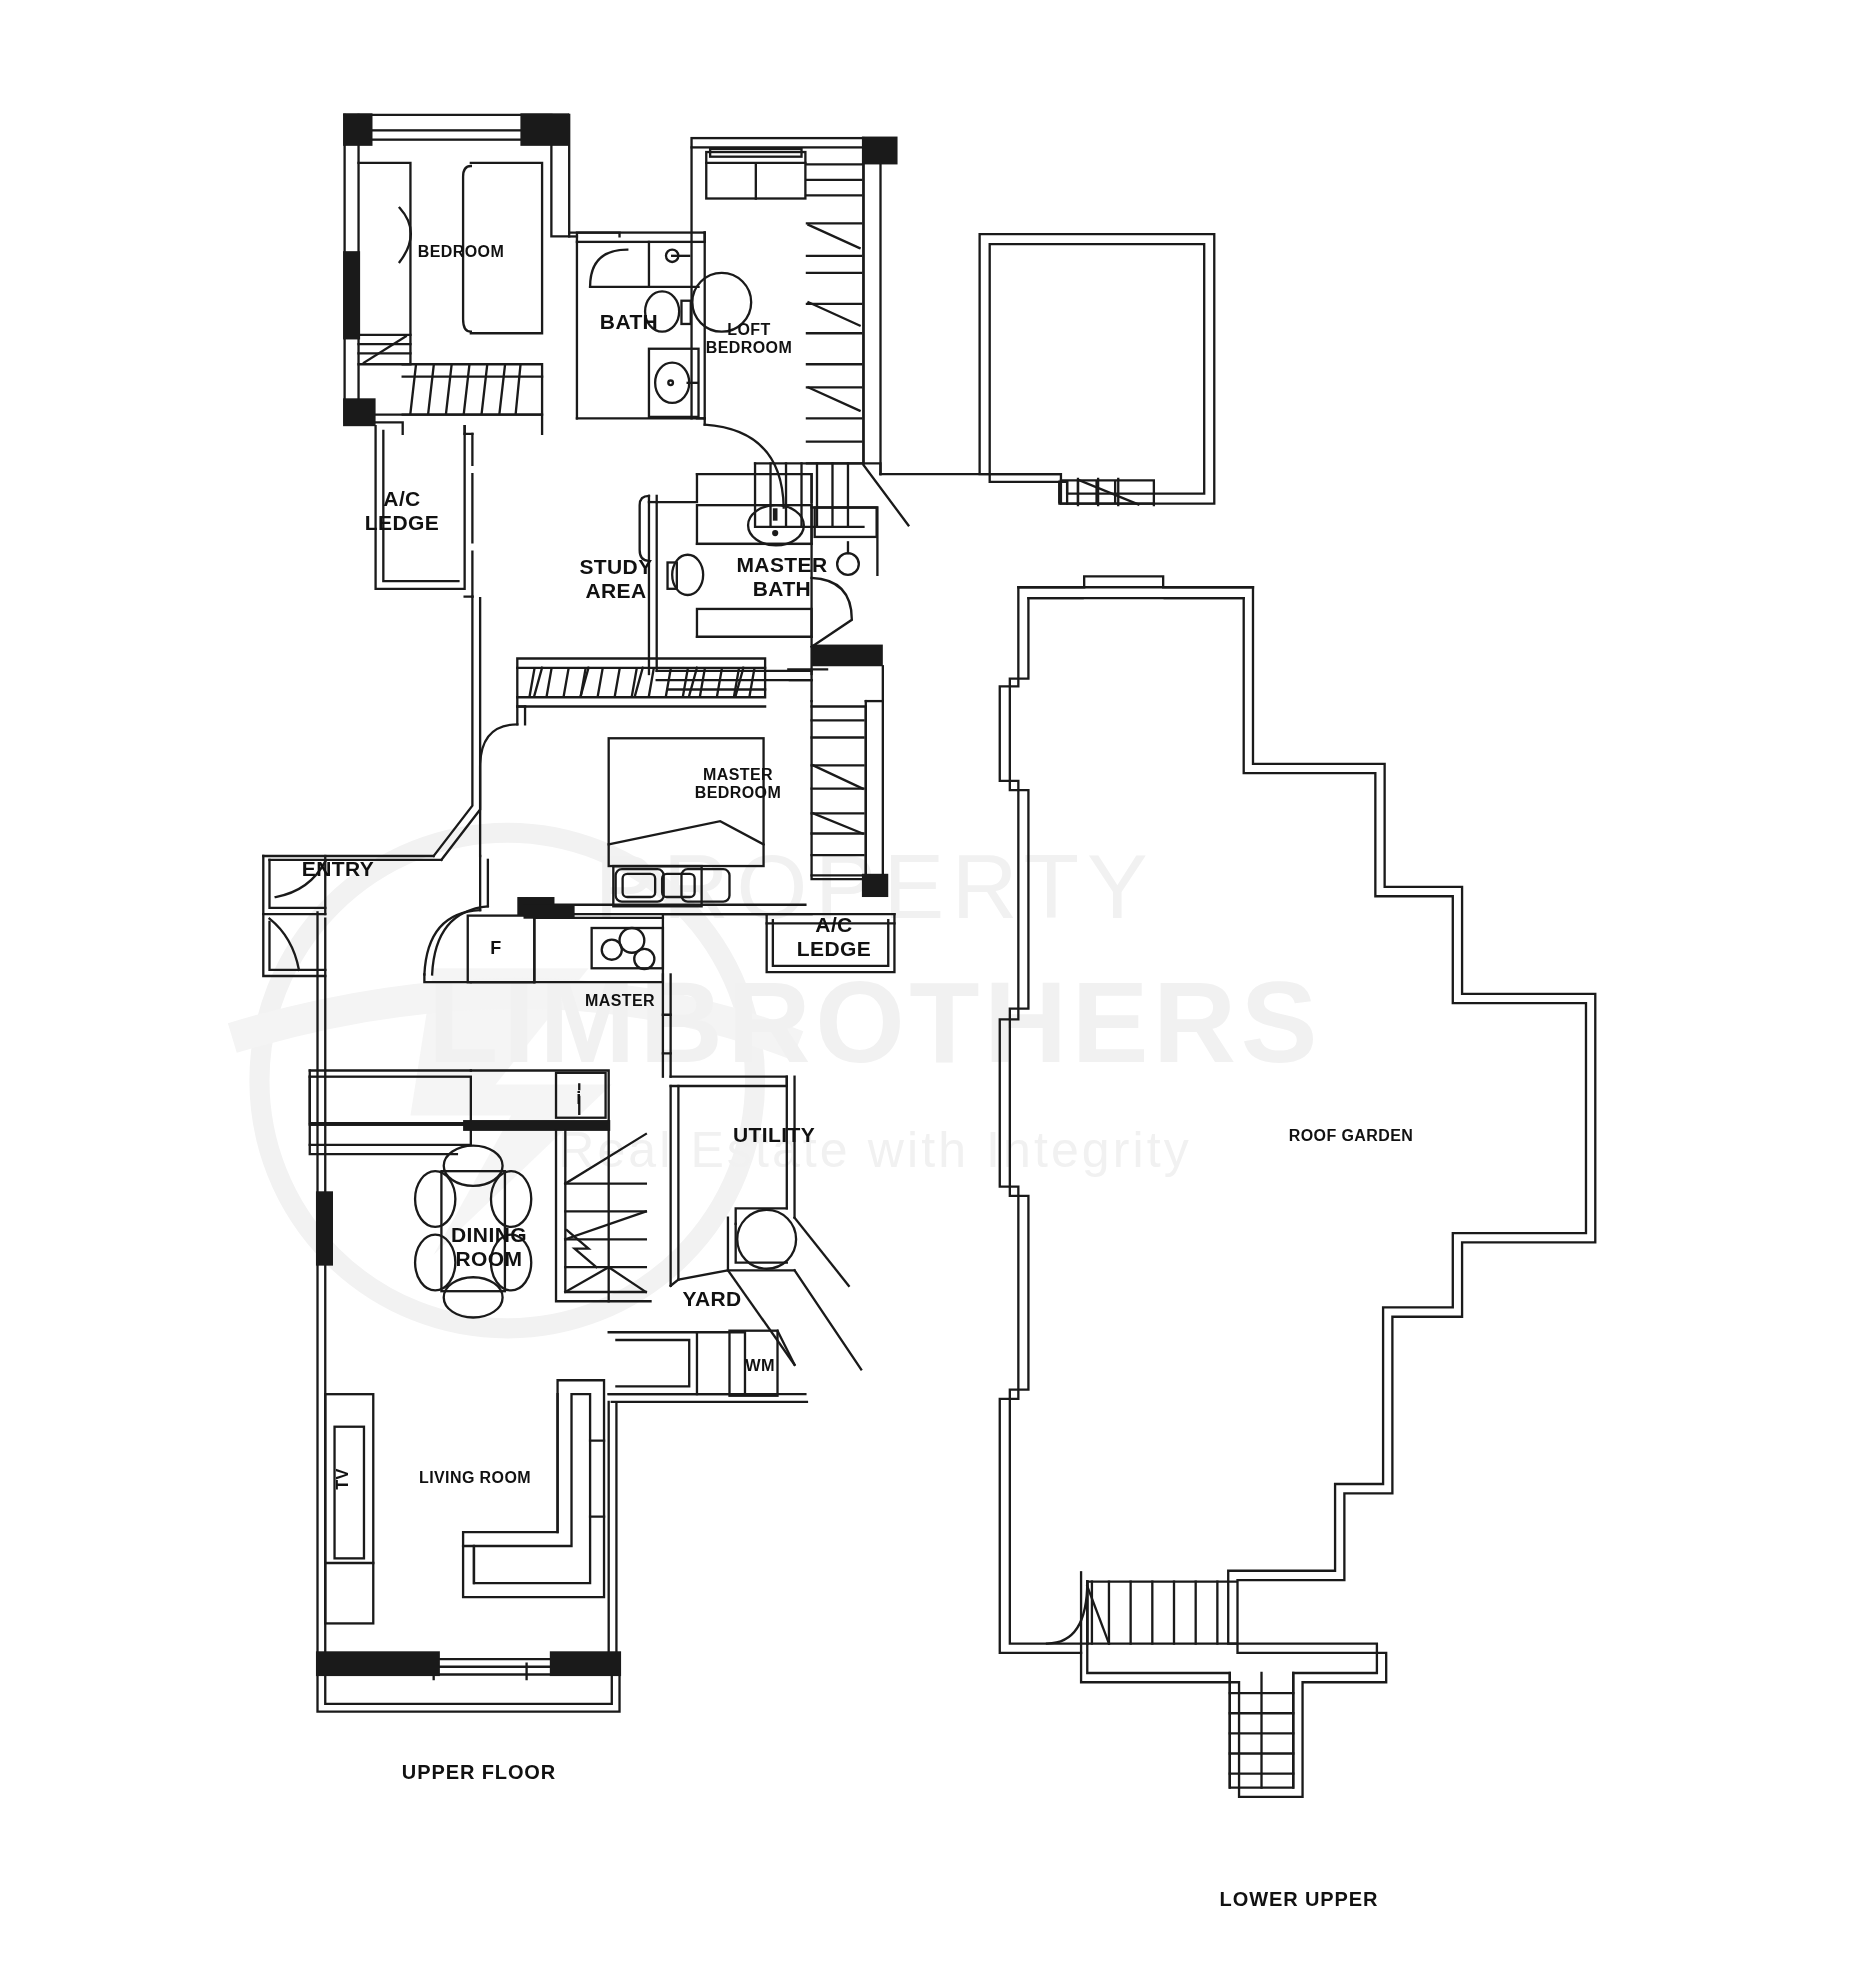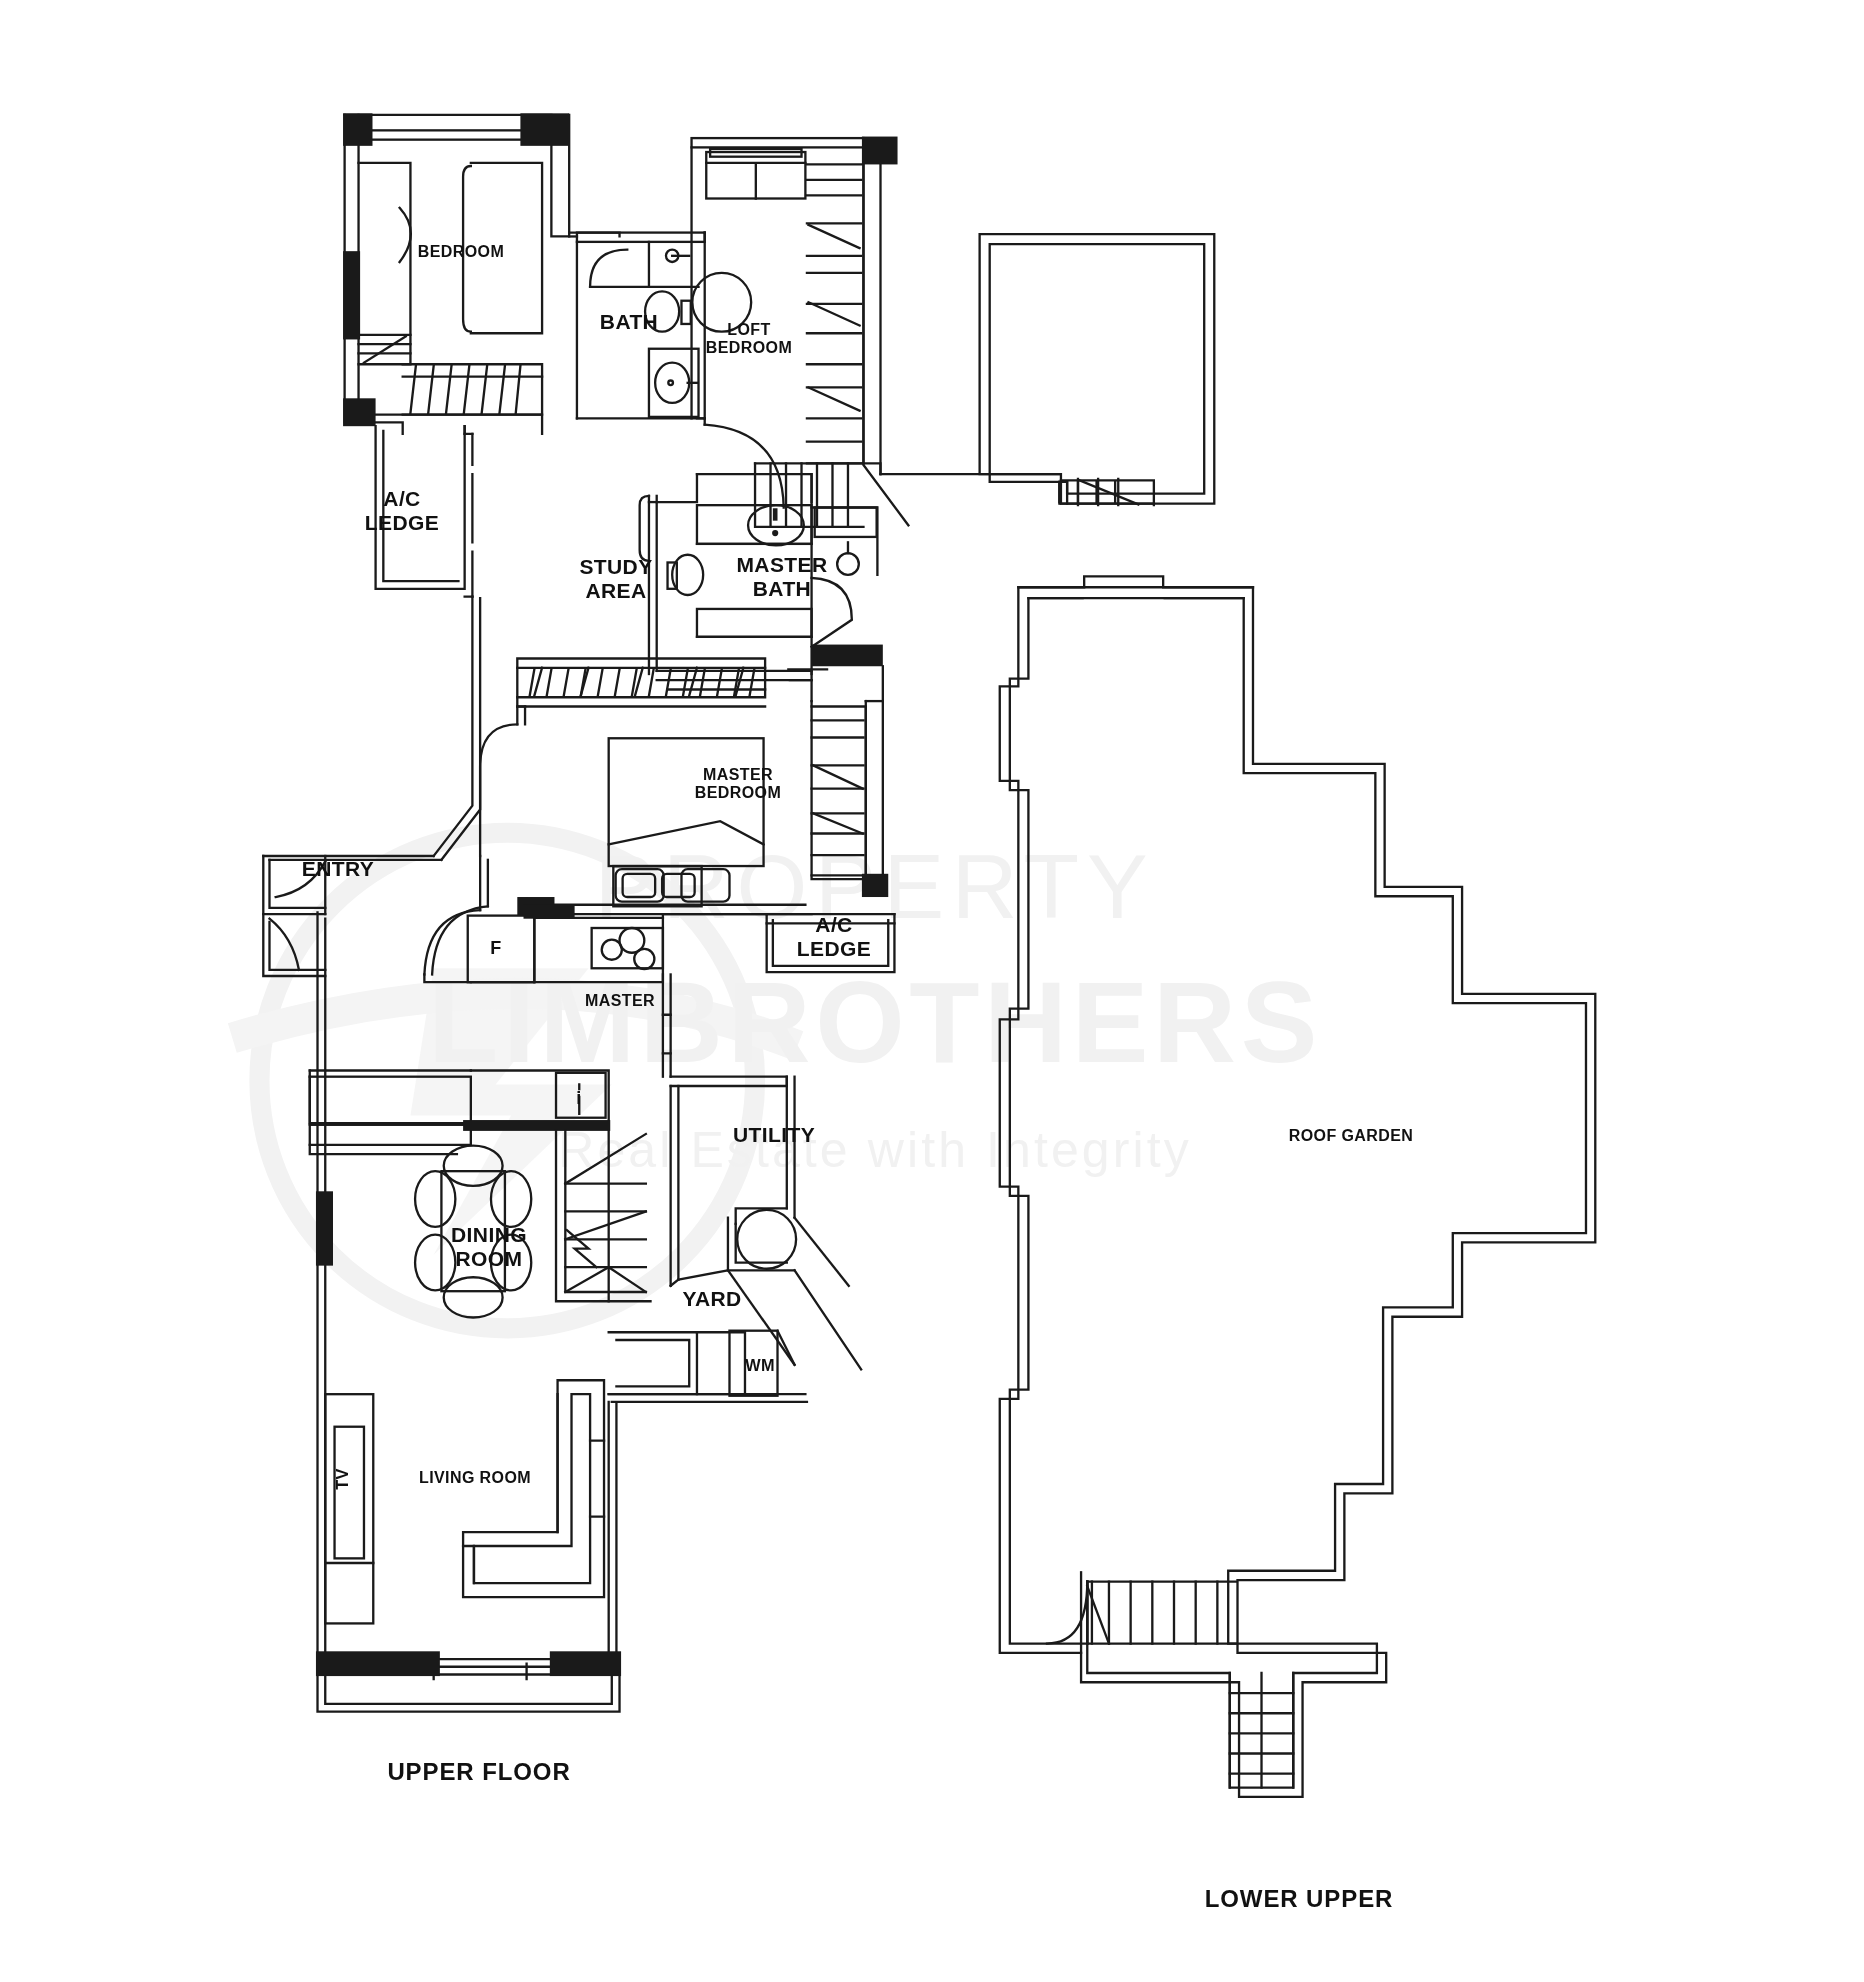--- a/index.html
+++ b/index.html
@@ -21,21 +21,21 @@
     line-height:1.12;
     color:#111111;
     white-space:pre-line;
     transform:translate(-50%,-50%);
     pointer-events:none;
   }
   .lg{font-size:16px;}
   .md{font-size:21px;}
   .sm{font-size:18px;}
   .xs{font-size:16.3px;}
-  .floor-title{font-size:24px;letter-spacing:0.9px;}
+  .floor-title{font-size:20px;letter-spacing:0.9px;}
   .rot90{transform:translate(-50%,-50%) rotate(-90deg);}
 
   
   #watermark{
     position:absolute;left:0;top:0;width:1864px;height:1983px;
     pointer-events:none;
   }
   .wm-text{
     position:absolute;
     color:#f1f1f1;

